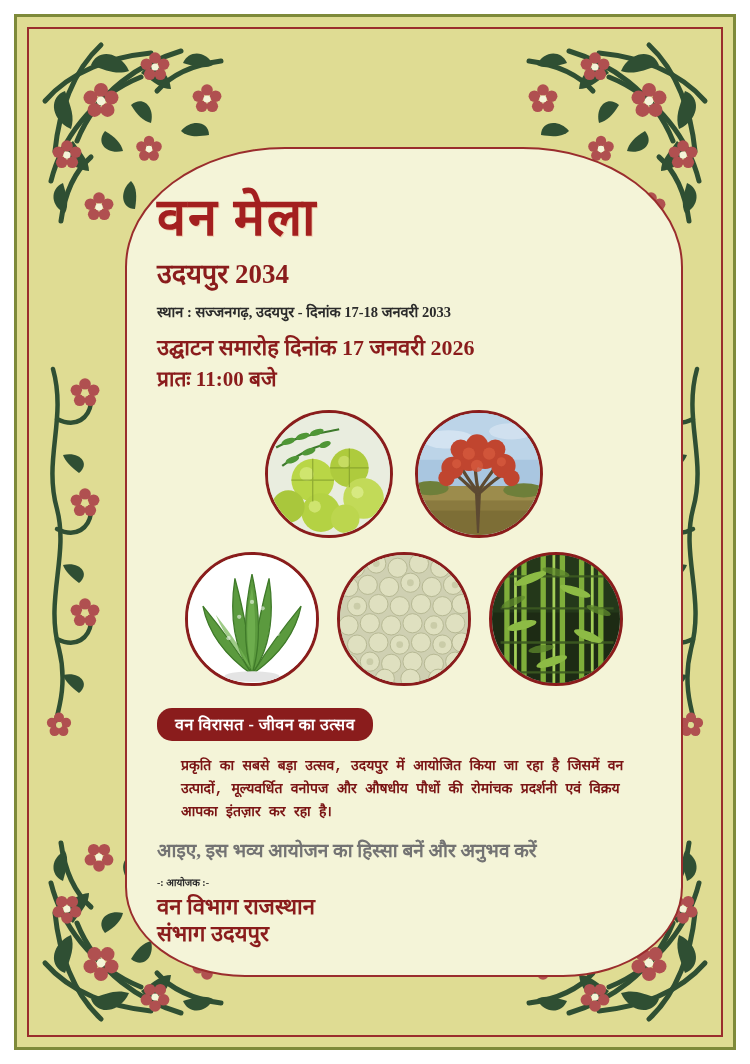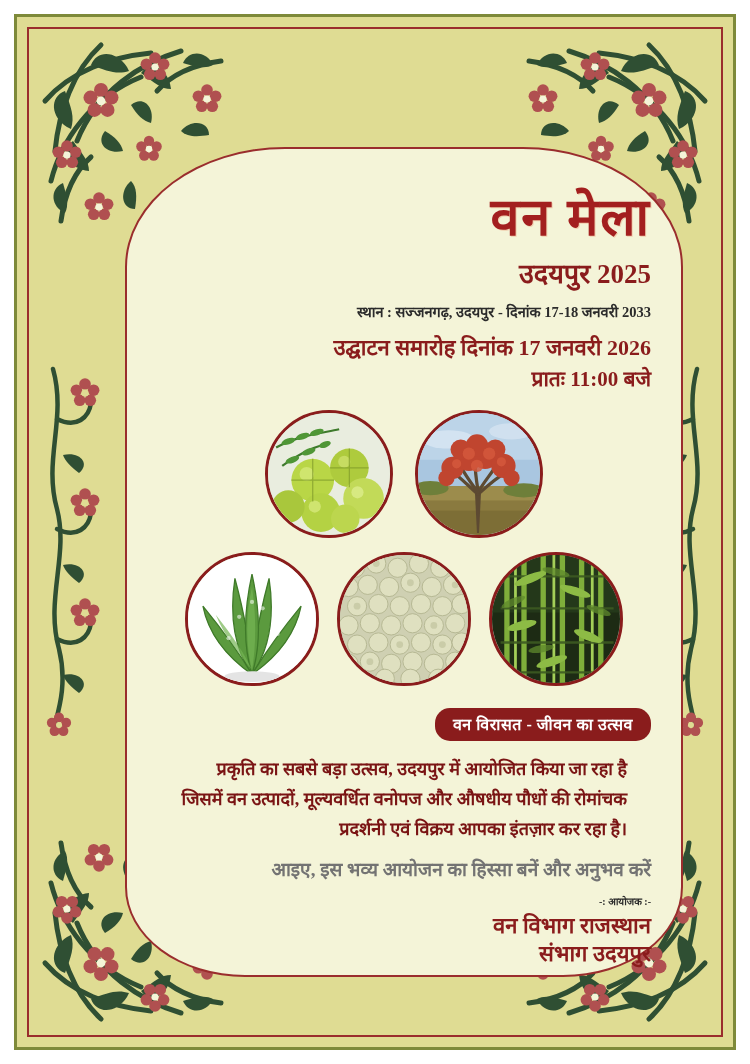--- a/index.html
+++ b/index.html
@@ -69,21 +69,21 @@
     box-sizing: border-box;
     
     border-radius: 160px 160px 120px 120px / 120px 120px 90px 90px;
     box-shadow: inset 0 0 0 4px #f4f4d8;
   }
   .cartouche-inner {
     position: absolute;
     inset: 0;
     padding: 34px 30px 11px 30px;
     box-sizing: border-box;
-    text-align: right;
+    text-align: left;
   }
 
   
   .title {
     color: #a31f1f;
     font-size: 52px;
     font-weight: bold;
     letter-spacing: 2px;
     line-height: 1.05;
     margin: 8px 0 4px 0;
@@ -151,24 +151,24 @@
     font-size: 16px;
     font-weight: bold;
     border-radius: 15px;
     font-family: "Liberation Serif", serif;
     letter-spacing: 0.5px;
   }
 
   
   .body-text {
     color: #7a1414;
-    font-size: 18px;
+    font-size: 14px;
     line-height: 1.65;
-    margin: 14px 24px 0 16px;
-    font-family: Liberation Serif, serif;
+    margin: 14px 24px 0 24px;
+    font-family: Liberation Mono, monospace;
     font-weight: bold;
   }
   .cta {
     color: #737373;
     font-size: 19px;
     font-weight: bold;
     margin-top: 12px;
     font-family: "Liberation Serif", serif;
   }
   .organizer-label {
@@ -591,21 +591,21 @@
                 <circle cx="0" cy="0" r="3" fill="#dfdc93"></circle>
             </g>
           </g>
         </svg>
       </div>
 
       <div class="cartouche">
         <div class="cartouche-inner">
 
           <div class="title">वन मेला</div>
-          <div class="subtitle">उदयपुर 2025</div>
+          <div class="subtitle">उदयपुर 2034</div>
           <div class="venue-line">स्थान : सज्जनगढ़, उदयपुर  -  दिनांक 17-18 जनवरी 2033</div>
           <div class="inaug">उद्घाटन समारोह दिनांक 17 जनवरी 2026</div>
           <div class="inaug-time">प्रातः 11:00 बजे</div>
 
           
           <div class="photos-row">
             <div class="photo">
               <svg viewBox="0 0 120 120" aria-hidden="true">
                 <rect width="120" height="120" fill="#e9eddf"></rect>
                 <g stroke="#3e7a2c" stroke-width="2.2" fill="none">

